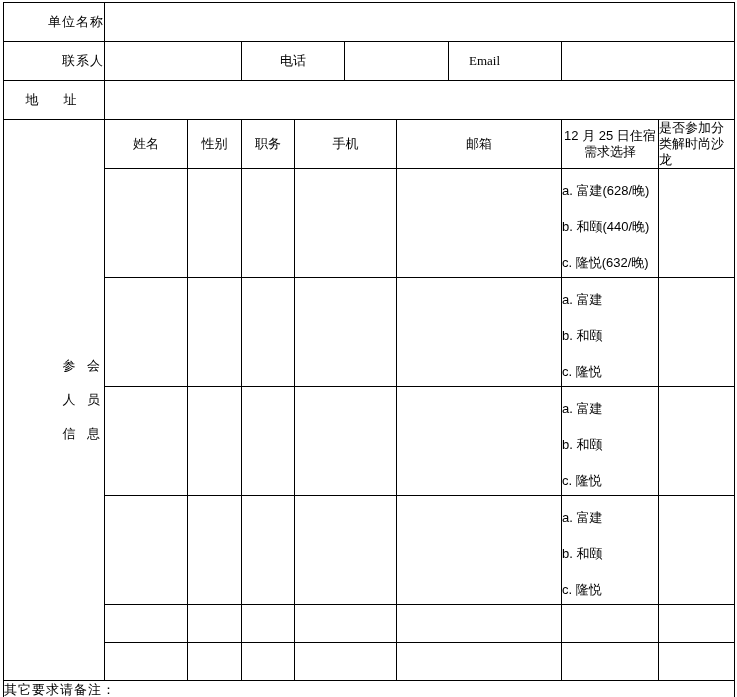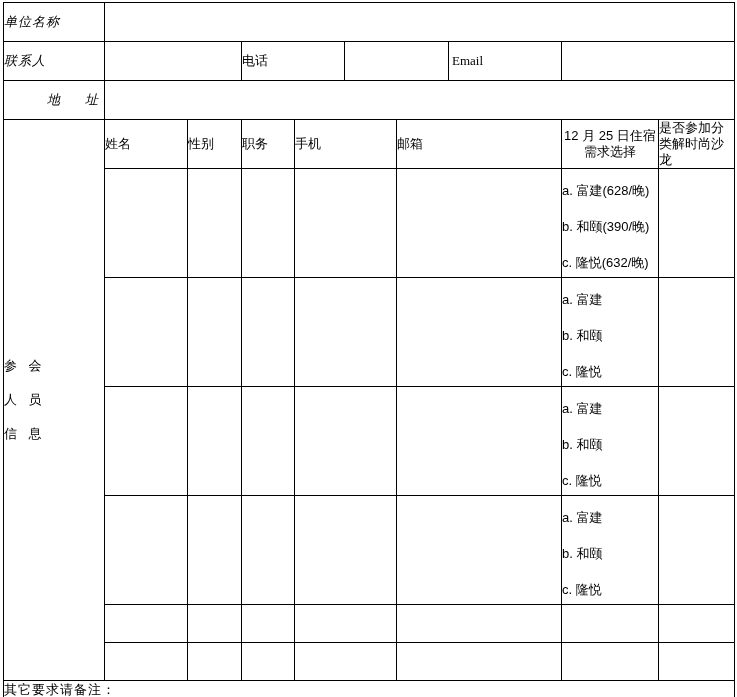--- a/index.html
+++ b/index.html
@@ -26,33 +26,32 @@
     margin-top: 2px;
     width: 730px;
   }
   table.form td {
     border: 1px solid #000;
     padding: 0;
     vertical-align: middle;
     font-size: 13px;
   }
   .lbl {
-    text-align: left;
+    text-align: right;
     font-size: 14px;
     letter-spacing: 1px;
-    font-style: italic;
   }
   .lbl-sp {
-    text-align: right;
+    text-align: center;
     font-size: 14px;
     letter-spacing: 6px;
     padding-left: 6px;
-    font-style: italic;
   }
   .hdr {
+    text-align: center;
     font-size: 14px;
   }
   .hdr-sm {
     font-size: 9px;
     line-height: 16px;
     padding: 3px 3px;
     text-align: center;
   }
   .hdr-sm.ctr {
     text-align: left;
@@ -61,21 +60,21 @@
     font-size: 10px;
     line-height: 28px;
     padding: 2px 5px;
     text-align: left;
   }
   .opt div {
     white-space: nowrap;
     margin-top: 8px;
   }
   .vert-label {
-    text-align: left;
+    text-align: right;
     font-size: 14px;
     letter-spacing: 4px;
     line-height: 34px;
   }
   .vert-label div { white-space: nowrap; }
   .note {
     font-size: 14px;
     padding: 10px 0 10px 28px;
     text-align: left;
     letter-spacing: 1px;
@@ -106,21 +105,21 @@
         <tr>
       <td class="lbl" style="height:38px">单位名称</td>
       <td colspan="9" class="fill-cell"></td>
     </tr>
 
     <tr>
       <td class="lbl" style="height:38px">联系人</td>
       <td colspan="2"></td>
       <td colspan="2" class="hdr">电话</td>
       <td colspan="2"></td>
-      <td class="hdr" style="text-align:left;padding-left:3px;font-family:'Liberation Serif',serif">Email</td>
+      <td class="hdr" style="text-align:left;padding-left:20px;font-family:'Liberation Serif',serif">Email</td>
       <td colspan="2"></td>
     </tr>
 
     <tr>
       <td class="lbl-sp" style="height:38px">地　址</td>
       <td colspan="9"></td>
     </tr>
 
     <tr>
       <td rowspan="7" class="vert-label">
@@ -138,21 +137,21 @@
     </tr>
 
     <tr>
       <td style="height:94px"></td>
       <td></td>
       <td></td>
       <td colspan="2"></td>
       <td colspan="2"></td>
       <td class="opt">
         <div>a. 富建(628/晚)</div>
-        <div>b. 和颐(390/晚)</div>
+        <div>b. 和颐(440/晚)</div>
         <div>c. 隆悦(632/晚)</div>
       </td>
       <td></td>
     </tr>
 
     <tr>
       <td style="height:96px"></td>
       <td></td>
       <td></td>
       <td colspan="2"></td>

